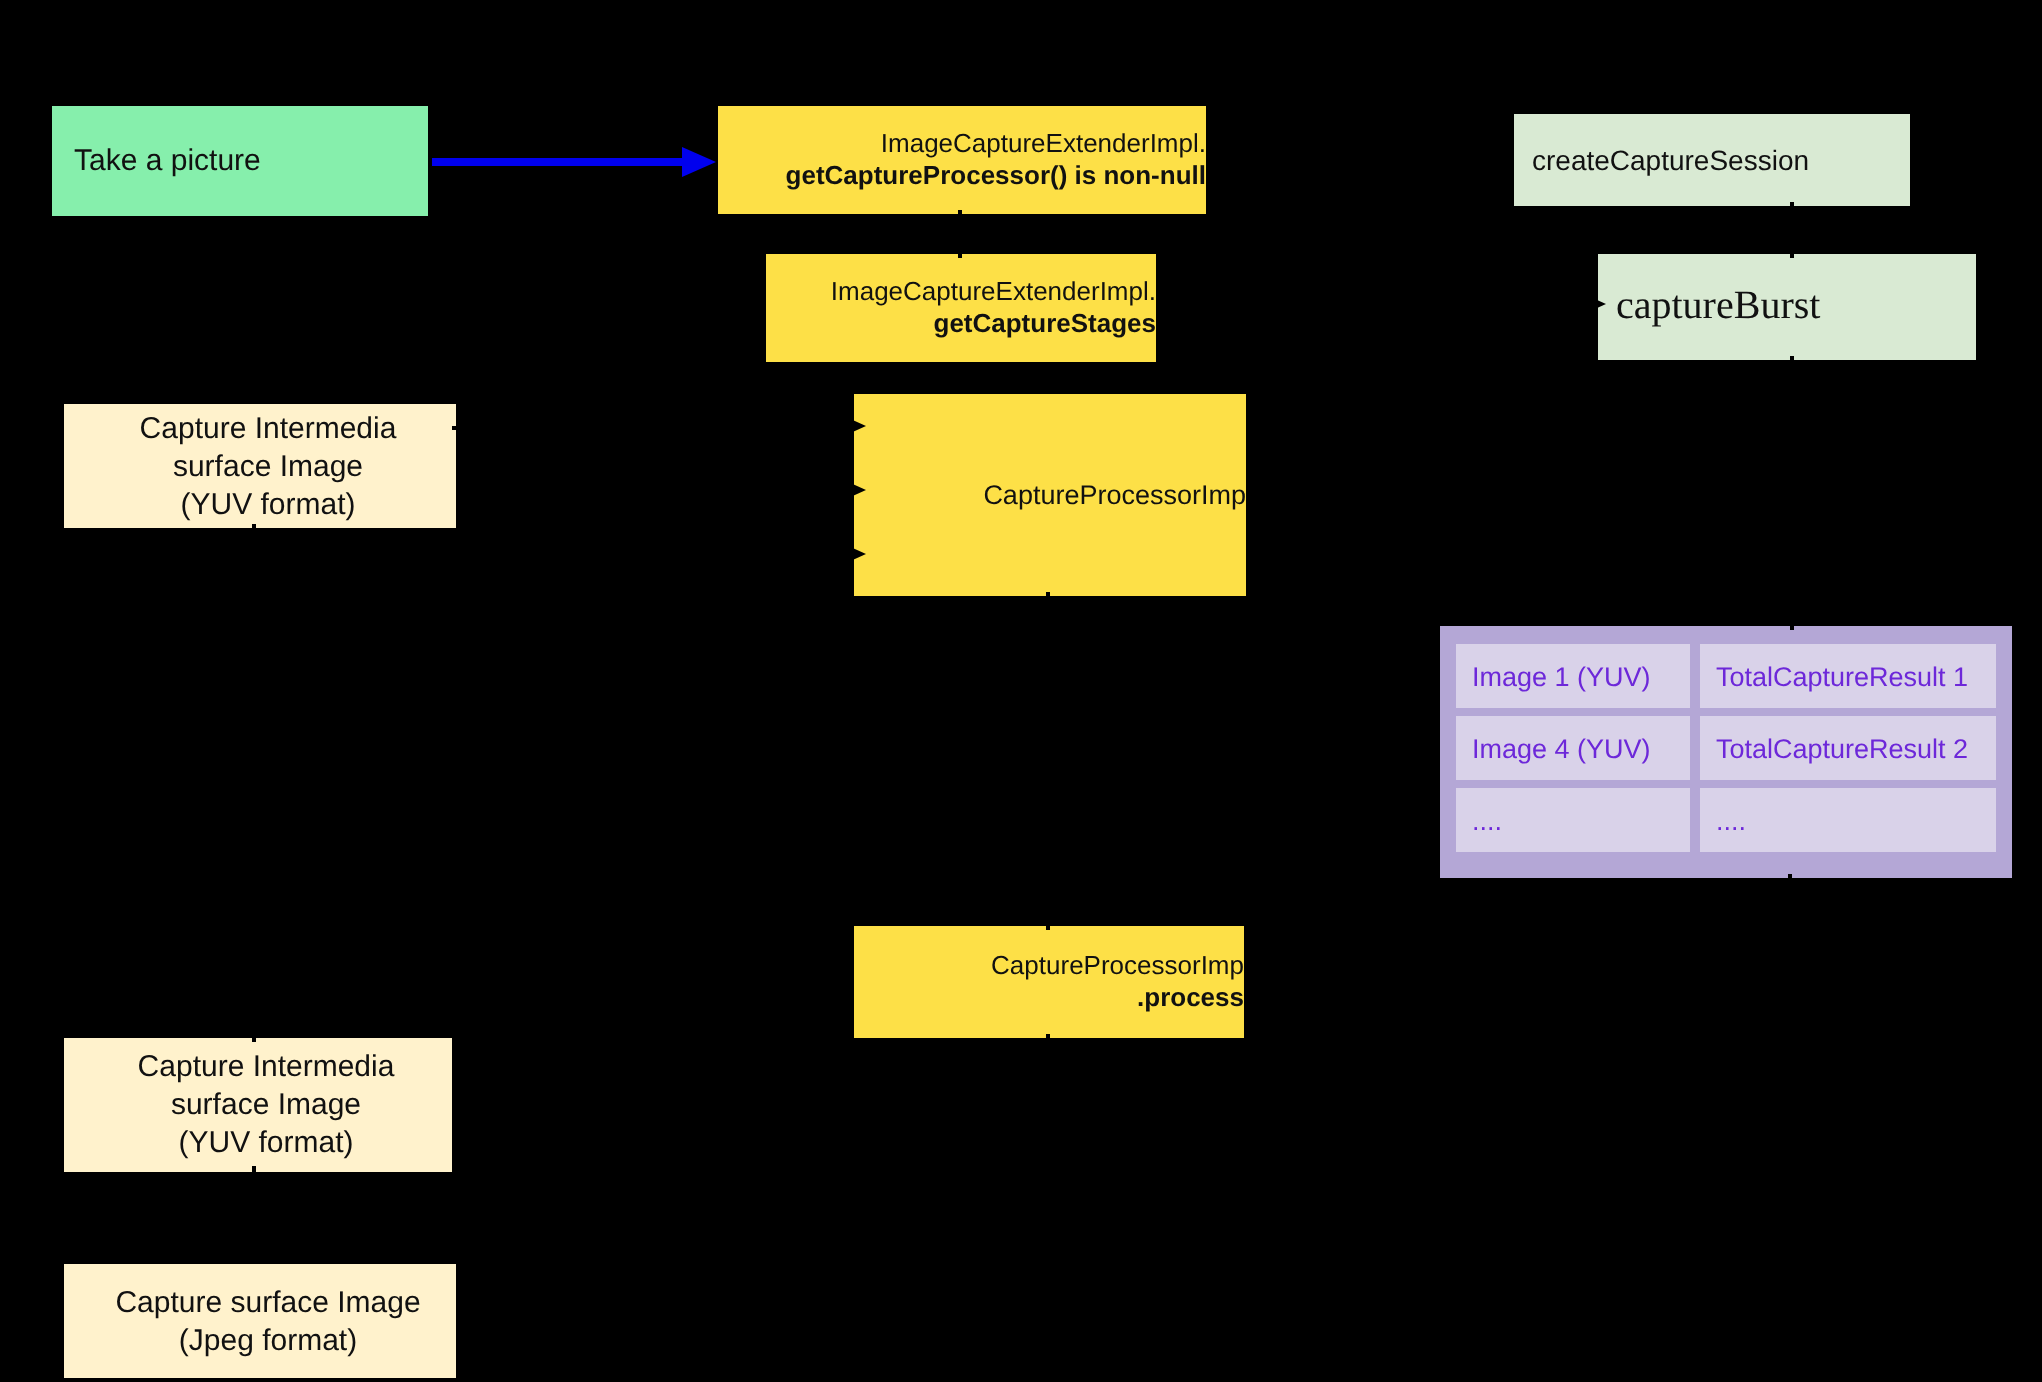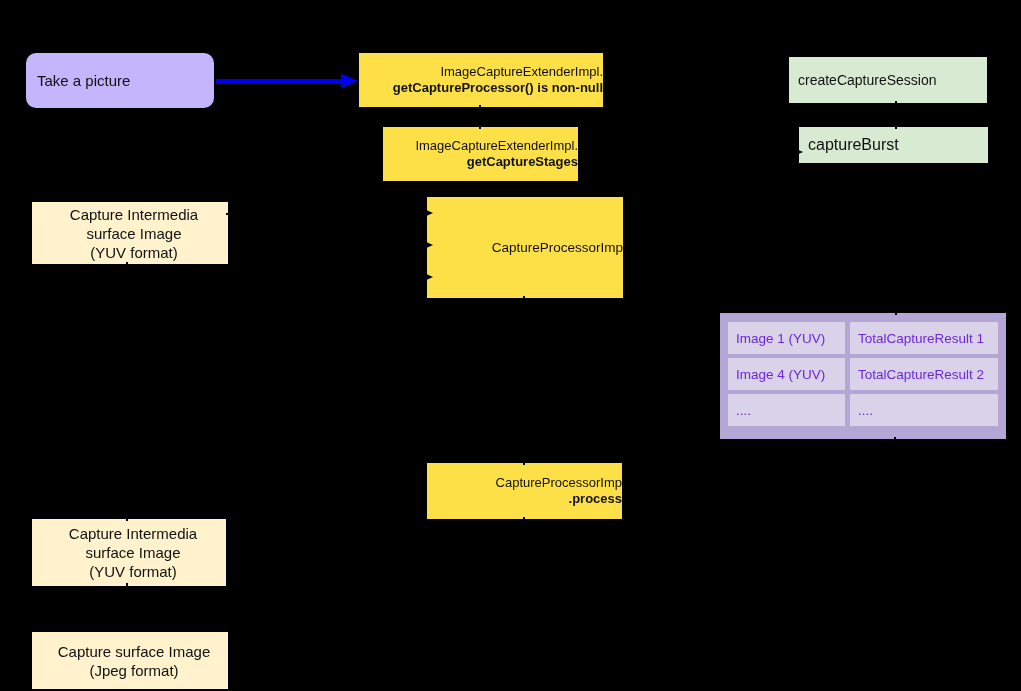--- a/index.html
+++ b/index.html
@@ -17,33 +17,33 @@
     overflow: hidden;
   }
   .node {
     position: absolute;
     box-sizing: border-box;
     display: flex;
     flex-direction: column;
     justify-content: center;
     z-index: 1;
   }
-  .yellow { background: #c4b5fd; border-radius: 10px; }
+  .yellow { background: #86efac; }
   .cream  { background: #fff2cc; text-align: center; }
   .blue   { background: #fde047; align-items: flex-end; }
   .green  { background: #d9ead3; }
 
   .node .ln { display: block; }
   .bold { font-weight: bold; }
 
   #take-a-picture        { left: 26px;  top: 53px;  width: 188px; height: 55px; padding-left: 11px; font-size: 15px; }
   #get-capture-processor { left: 359px; top: 53px;  width: 244px; height: 54px; padding-left: 11px; font-size: 13px; line-height: 16.5px; }
   #get-capture-stages    { left: 383px; top: 127px; width: 195px; height: 54px; padding-left: 9px;  font-size: 13px; line-height: 16.5px; }
-  #create-capture-session{ left: 789px; top: 57px;  width: 198px; height: 46px; padding-left: 9px;  font-size: 14px; }
-  #capture-burst         { left: 799px; top: 127px; width: 189px; height: 36px; padding-left: 9px;  font-size: 16px; }
+  #create-capture-session{ left: 757px; top: 57px;  width: 198px; height: 46px; padding-left: 9px;  font-size: 14px; }
+  #capture-burst         { left: 799px; top: 127px; width: 189px; height: 53px; padding-left: 9px;  font-size: 20px; font-family: Liberation Serif, serif; }
   #capture-intermedia-top{ left: 32px;  top: 202px; width: 196px; height: 62px; padding-left: 8px;  font-size: 15px; line-height: 19px; white-space: pre-line; }
   #capture-processor-imp { left: 427px; top: 197px; width: 196px; height: 101px; padding-left: 10px; font-size: 13.5px; }
   #capture-processor-process { left: 427px; top: 463px; width: 195px; height: 56px; padding-left: 10px; font-size: 13px; line-height: 16.5px; }
   #capture-intermedia-bottom { left: 32px; top: 519px; width: 194px; height: 67px; padding-left: 8px; font-size: 15px; line-height: 19px; white-space: pre-line; }
   #capture-surface-jpeg  { left: 32px;  top: 632px; width: 196px; height: 57px; padding-left: 8px;  font-size: 15px; line-height: 19px; white-space: pre-line; }
 
   .result-table {
     position: absolute;
     left: 720px; top: 313px;
     width: 286px; height: 126px;

